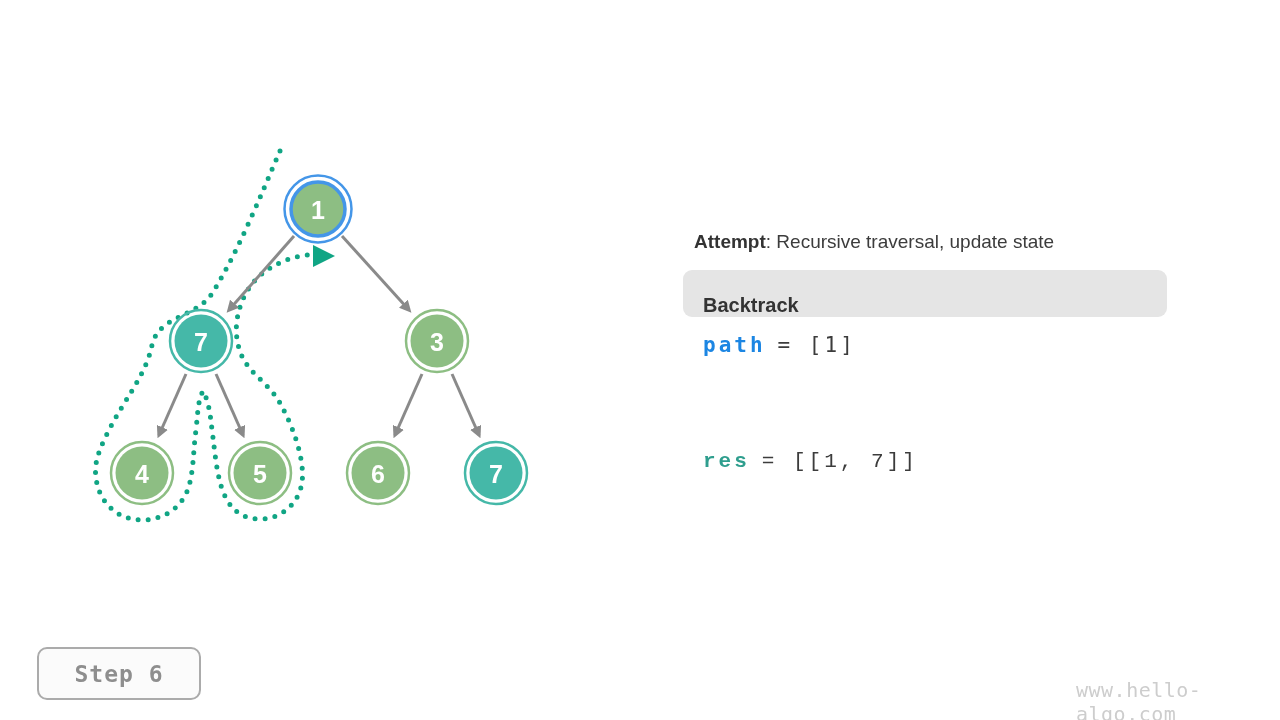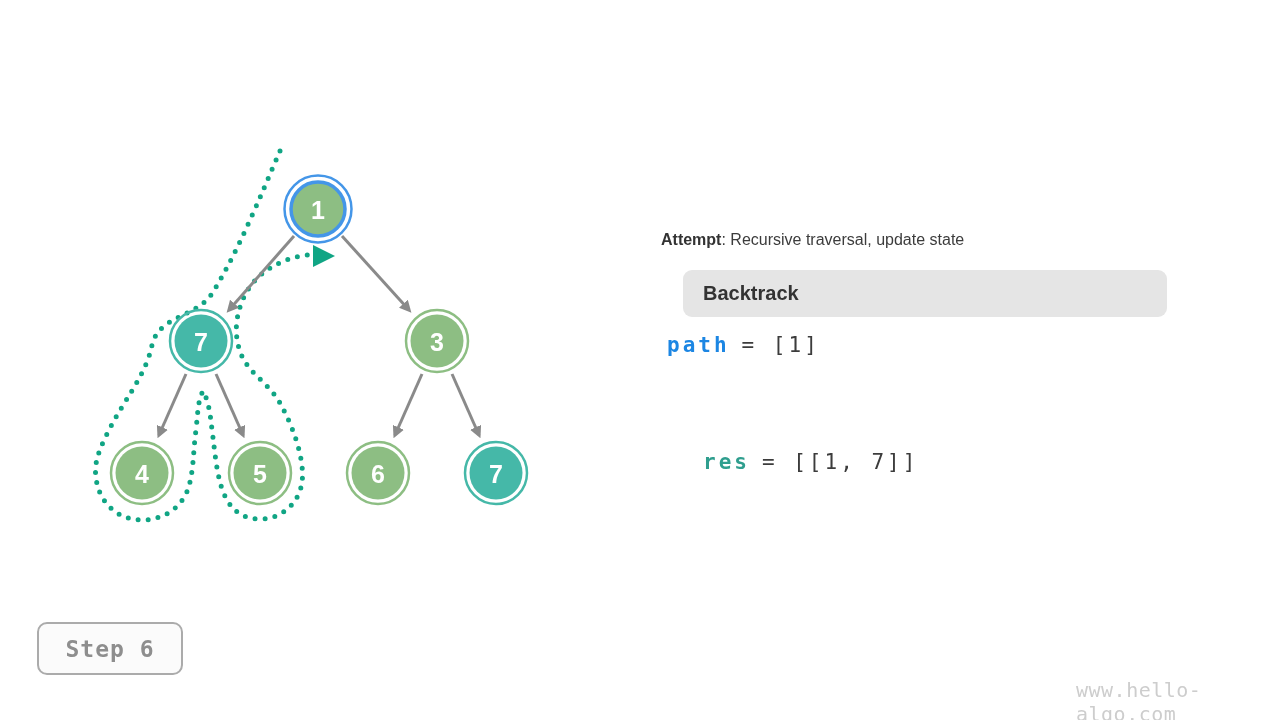--- a/index.html
+++ b/index.html
@@ -32,49 +32,49 @@
   }
   .disc-green  { fill: #8DBE83; }
   .disc-teal   { fill: #45B8A8; }
   .ring-green  { fill: none; stroke: #8DBE83; stroke-width: 2.5; }
   .ring-teal   { fill: none; stroke: #45B8A8; stroke-width: 2.5; }
   .disc-active { fill: #8DBE83; stroke: #4496E8; stroke-width: 3.5; }
   .ring-active { fill: none; stroke: #4496E8; stroke-width: 2.5; }
 
   
   .line-attempt {
-    position: absolute; left: 661px; top: 231px;
-    font-size: 16px; color: #3C3C3C; white-space: pre;
+    position: absolute; left: 694px; top: 231px;
+    font-size: 19px; color: #3C3C3C; white-space: pre;
   }
   .line-attempt b, .backtrack-box b { font-weight: bold; color: #333333; }
   .backtrack-box {
     position: absolute; left: 683px; top: 270px;
     width: 484px; height: 47px;
     background: #E5E5E5; border-radius: 9px;
-    display: flex; align-items: center;
+    display: flex; align-items: flex-end;
     padding-left: 20px;
     font-size: 20px; color: #3C3C3C; white-space: pre;
   }
   .code-line {
     position: absolute;
     font-family: "DejaVu Sans Mono", monospace;
     font-size: 21px; color: #3C3C3C;
     letter-spacing: 3px; white-space: pre;
   }
-  .code-path { left: 667px; top: 333px; }
-  .code-res  { left: 703px; top: 450px; }
+  .code-path { left: 703px; top: 333px; }
+  .code-res  { left: 703px; top: 450px; font-family: Liberation Mono, monospace; }
   .var-name  { font-weight: bold; }
   .var-path  { color: #1C86E3; }
   .var-res   { color: #2F9E8E; }
   .var-value { margin-left: 12px; color: #3C3C3C; }
 
   
   .step-box {
-    position: absolute; left: 37px; top: 622px;
-    width: 146px; height: 53px;
+    position: absolute; left: 37px; top: 647px;
+    width: 164px; height: 53px;
     background: #FBFBFB;
     border: 2px solid #ABABAB;
     border-radius: 10px;
     display: flex; align-items: center; justify-content: center;
     font-family: "DejaVu Sans Mono", monospace;
     font-size: 23px; font-weight: bold;
     color: #8E8E8E; letter-spacing: 1px;
   }
   .watermark {
     position: absolute; left: 1076px; top: 678px;

